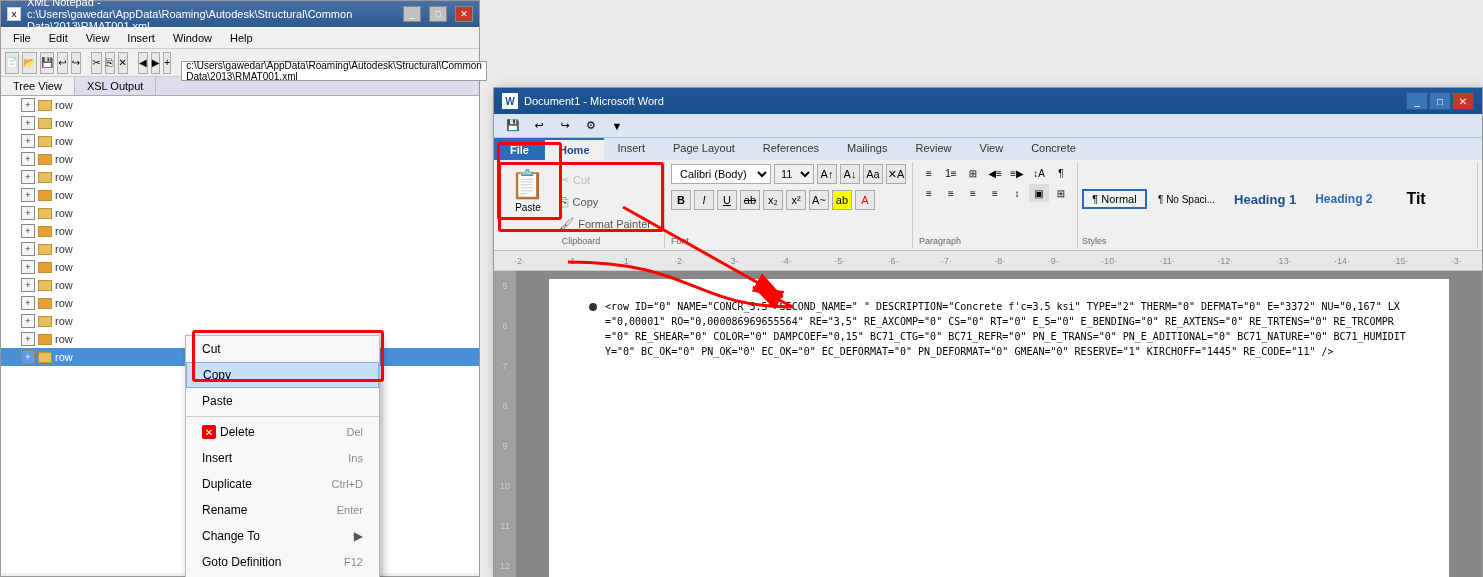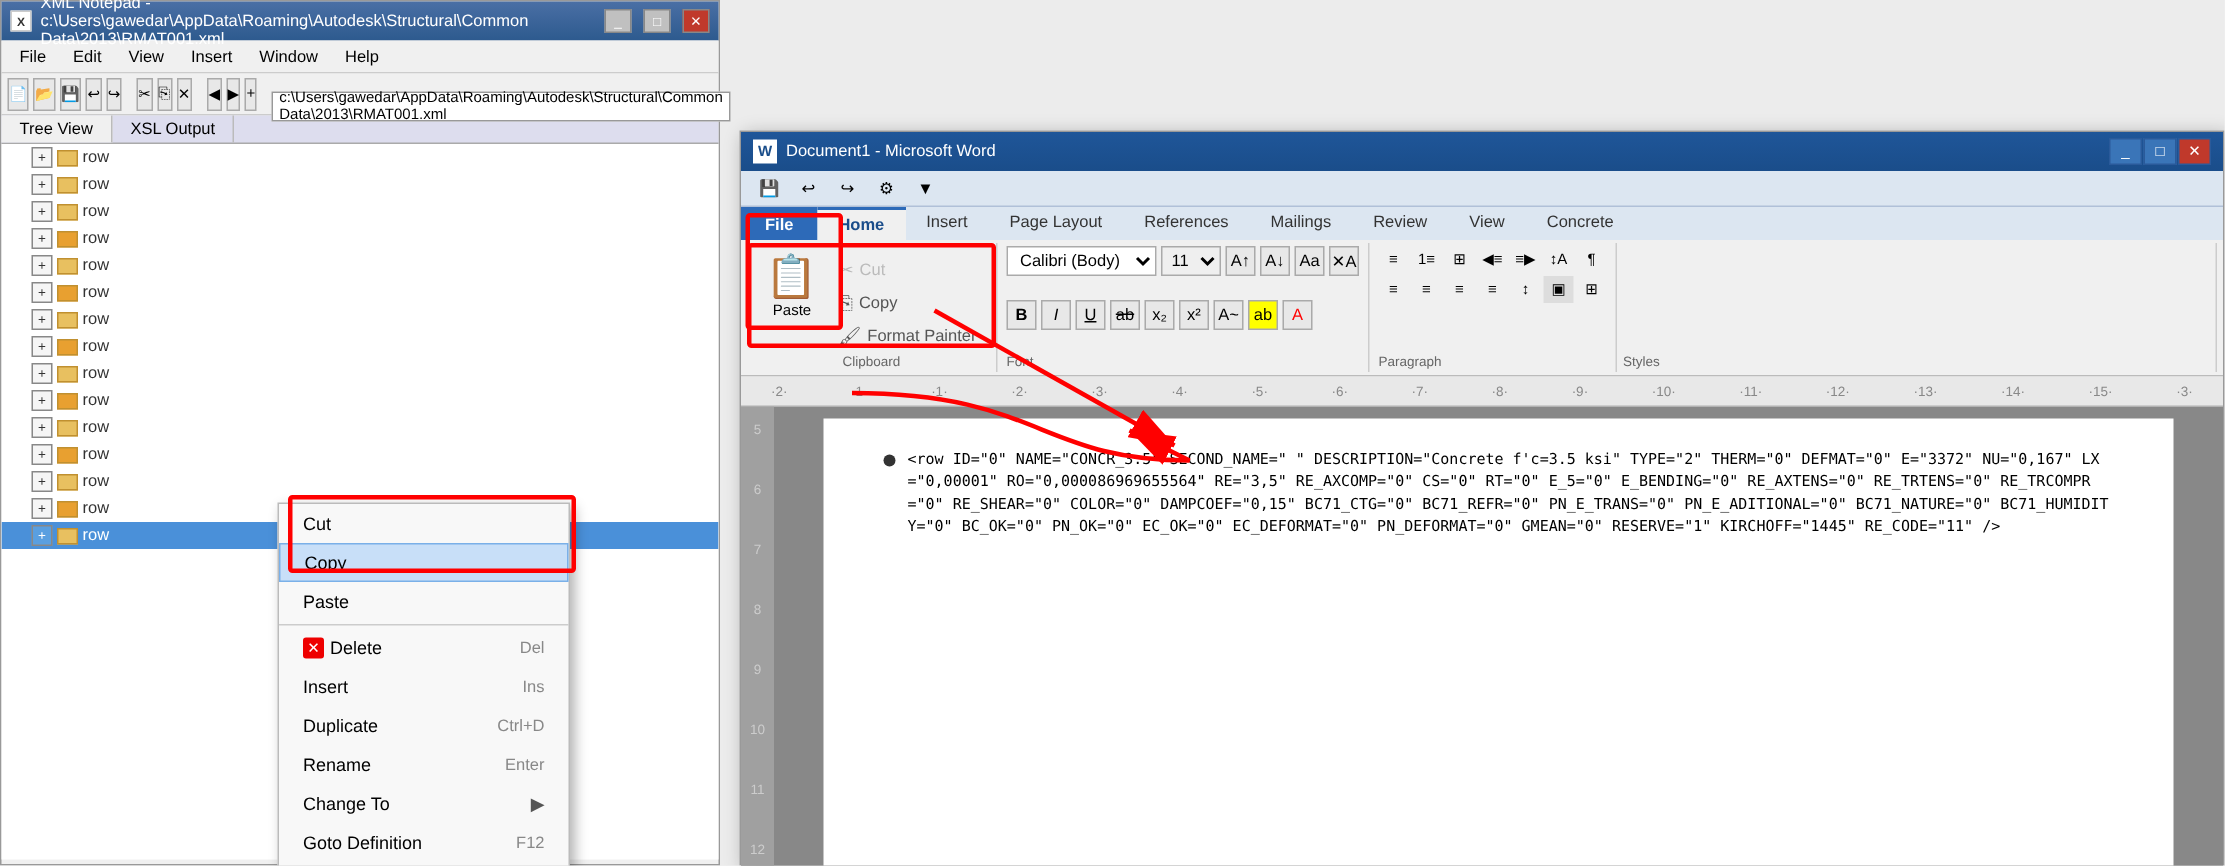--- a/index.html
+++ b/index.html
@@ -318,21 +318,21 @@
       display: flex;
       flex-direction: column;
       padding: 2px 6px;
       border-right: 1px solid #ccc;
       min-width: 160px;
     }
     .font-row1, .font-row2, .font-row3 {
       display: flex;
       align-items: center;
       gap: 3px;
-      margin-bottom: 16px;
+      margin-bottom: 6px;
     }
     .font-select {
       height: 20px;
       border: 1px solid #aaa;
       background: white;
       font-size: 11px;
       padding: 0 4px;
       width: 100px;
     }
     .font-size-select {
@@ -731,20 +731,37 @@
           <div class="para-btn">≡</div>
           <div class="para-btn">↕</div>
           <div class="para-btn" style="background:#ddd;">▣</div>
           <div class="para-btn">⊞</div>
         </div>
       </div>
       <div class="ribbon-group-label">Paragraph</div>
     </div>
 
     <div class="styles-group">
+      <div class="style-samples">
+        <div class="style-sample active">
+          <div class="style-normal">¶ Normal</div>
+        </div>
+        <div class="style-sample">
+          <div class="style-no-spacing">¶ No Spaci...</div>
+        </div>
+        <div class="style-sample">
+          <div class="style-heading1">Heading 1</div>
+        </div>
+        <div class="style-sample">
+          <div class="style-heading2">Heading 2</div>
+        </div>
+        <div class="style-sample">
+          <div style="font-size:16px; font-weight:bold;">Tit</div>
+        </div>
+      </div>
       <div class="ribbon-group-label">Styles</div>
     </div>
   </div>
 
   <div class="word-ruler" style="display:flex; align-items:center; padding:0 20px; font-size:9px; color:#888;">
     <span style="width:100%; display:flex; justify-content:space-between;">
       <span>·2·</span>
         <span>·1·</span>
         <span>·1·</span>
         <span>·2·</span>

